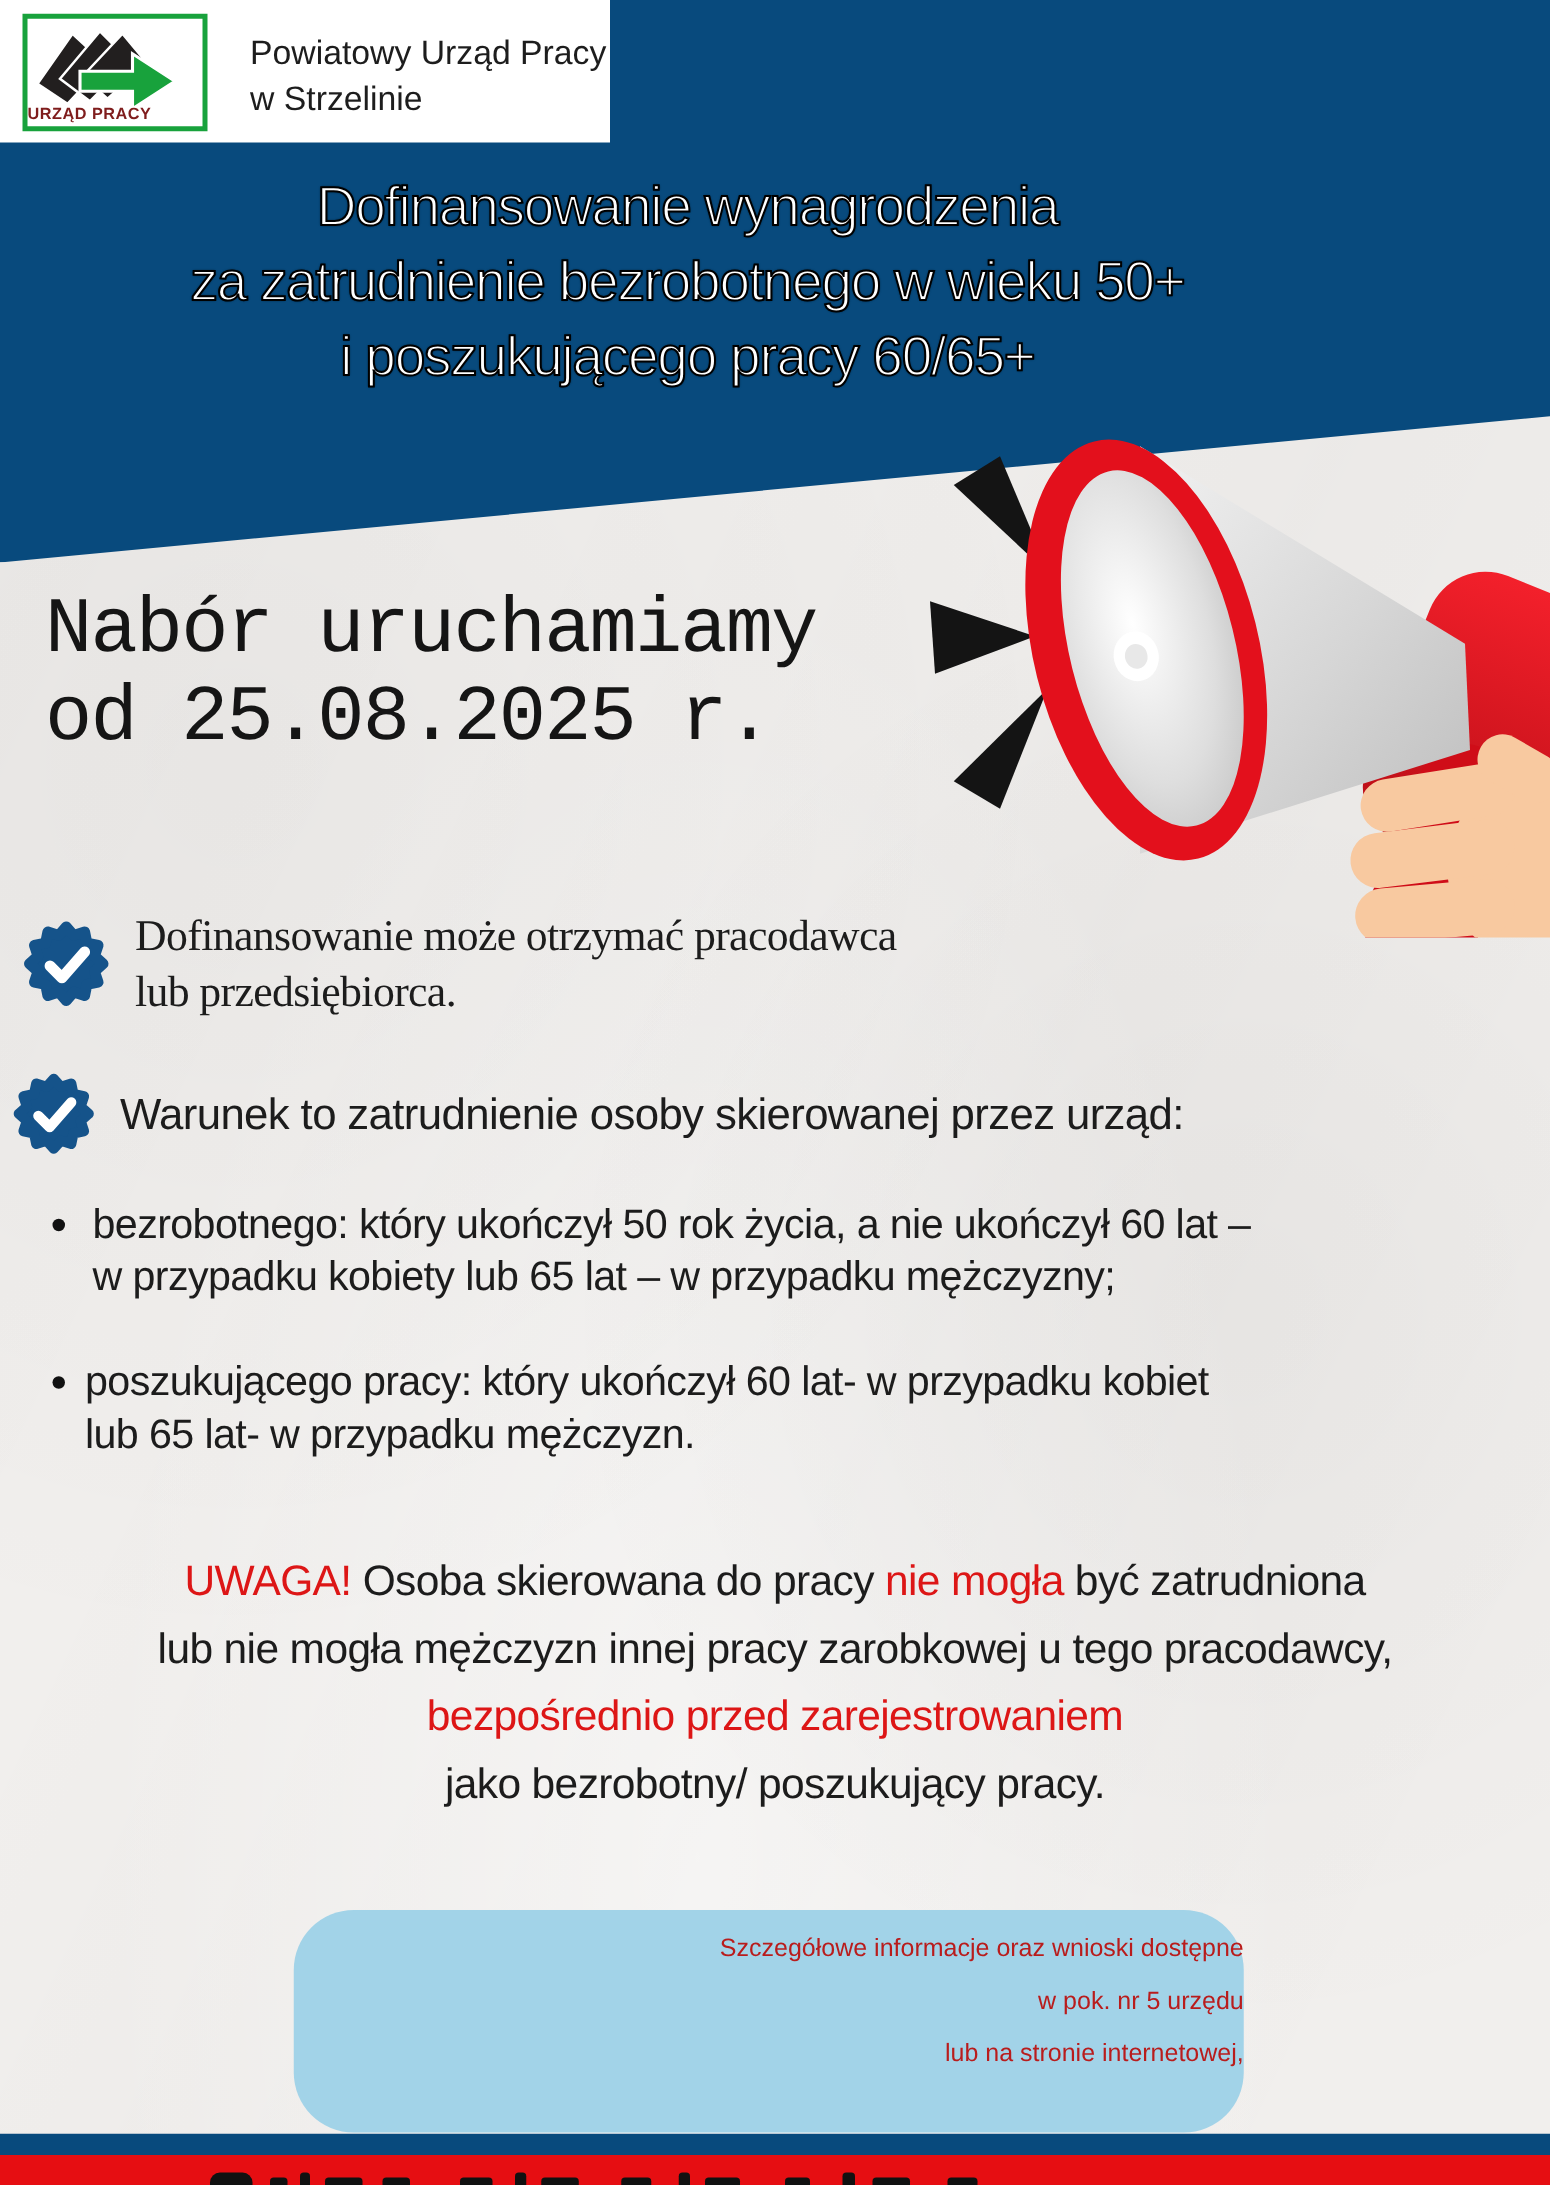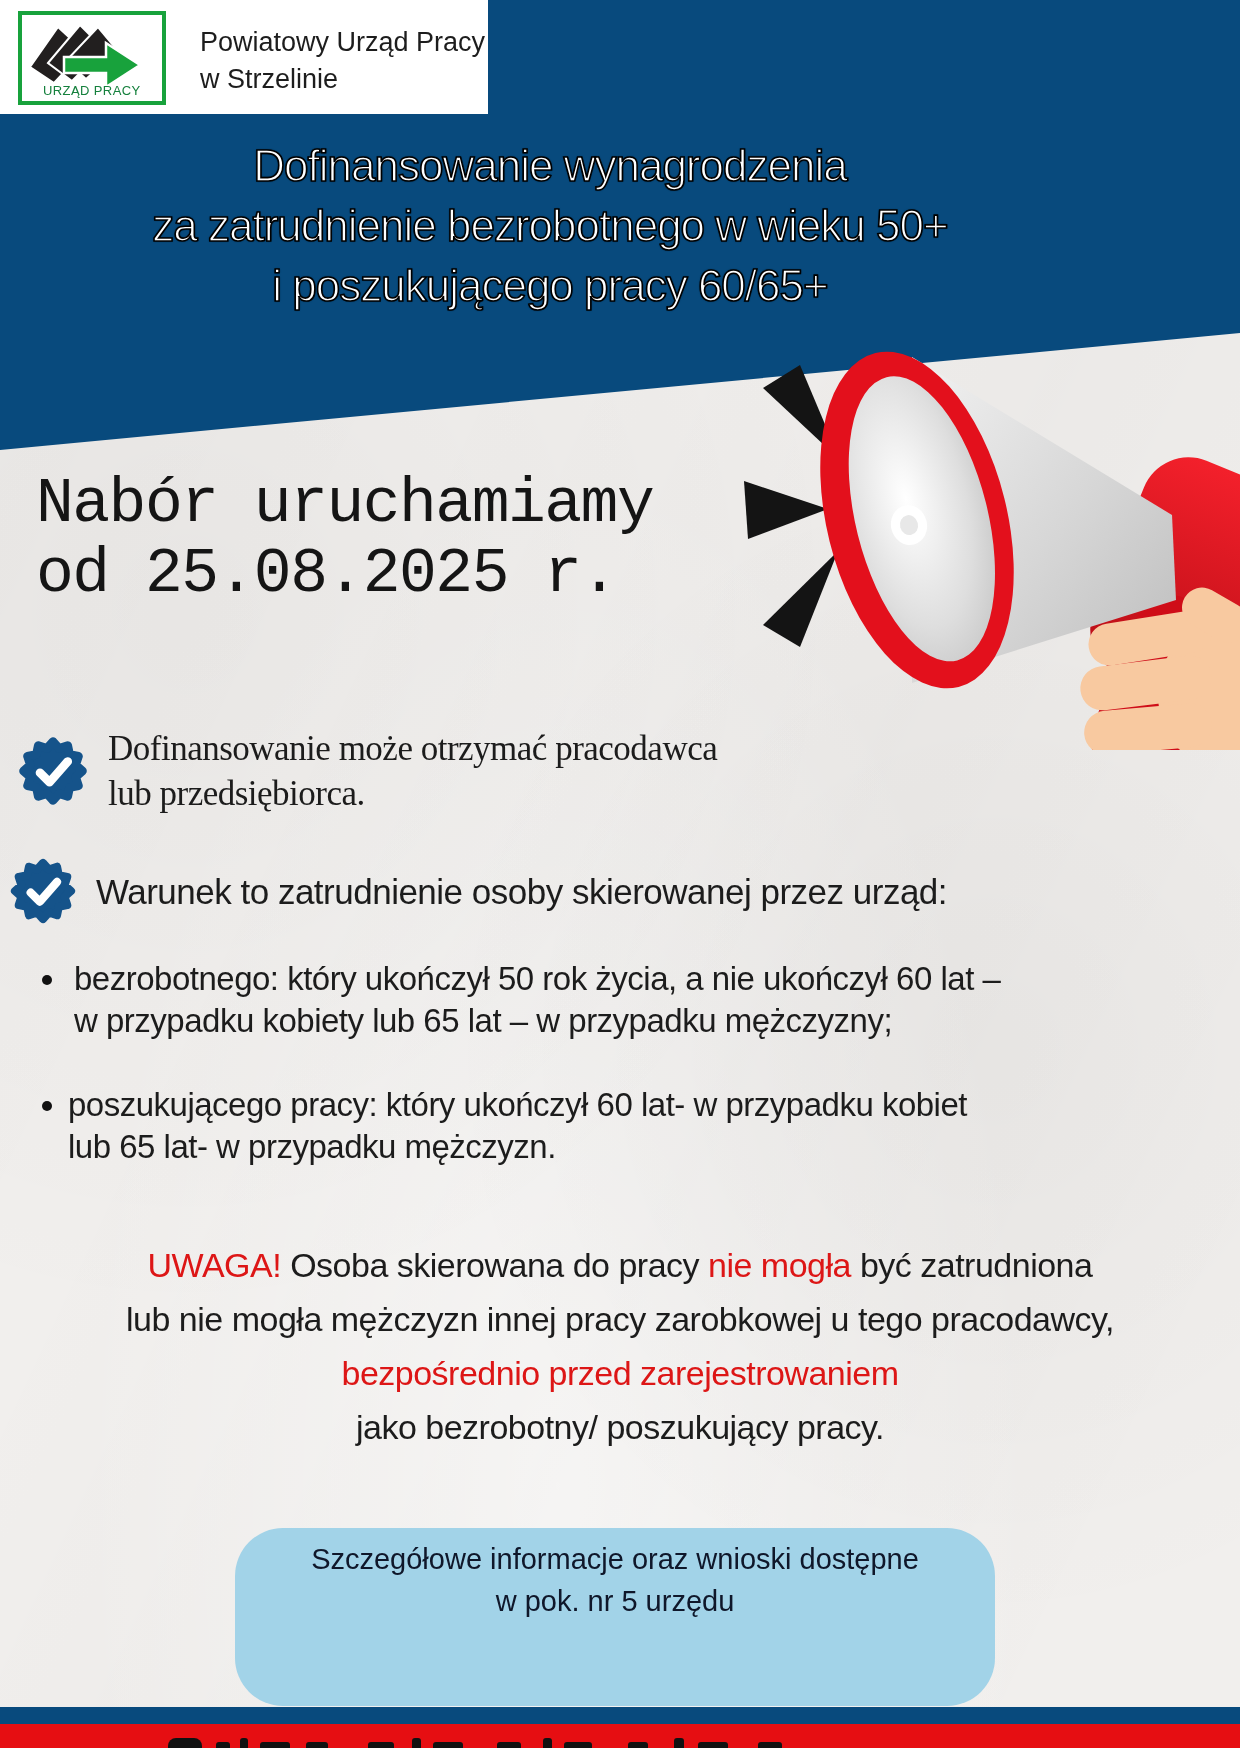--- a/index.html
+++ b/index.html
@@ -22,21 +22,21 @@
   }
   .hero-title{
     position:absolute;left:0;top:136px;width:1100px;text-align:center;
     color:#ffffff;font-size:44px;line-height:60px;font-weight:500;letter-spacing:-1px;
     -webkit-text-stroke:1.6px #000;
     text-shadow:0 0 1px #000,0 0 2px #000;
   }
   
   .header-box{position:absolute;left:0;top:0;width:488px;height:114px;background:#ffffff;z-index:3;}
   .logo-frame{position:absolute;left:18px;top:11px;width:140px;height:86px;background:#fff;border:4px solid #18a23c;}
-  .logo-caption{position:absolute;left:21px;bottom:3px;font-size:13px;font-weight:normal;color:#15803d;letter-spacing:.4px;z-index:2;}
+  .logo-caption{position:absolute;left:0;bottom:3px;font-size:13px;font-weight:bold;color:#7f1d1d;letter-spacing:.4px;z-index:2;}
   .org-name{position:absolute;left:200px;top:24px;font-size:27px;line-height:37px;color:#1d1d1d;}
   
   .announcement{position:absolute;left:36px;top:470px;font-size:63px;line-height:70px;color:#151515;letter-spacing:-1.5px;z-index:2;font-family:Liberation Mono, monospace;}
   
   .megaphone{position:absolute;left:660px;top:295px;width:580px;height:455px;z-index:2;}
   
   .point{position:absolute;display:flex;align-items:center;gap:16px;z-index:2;}
   .point-1{left:14px;top:726px;font-family:Liberation Serif, serif;}
   .point-2{left:6px;top:852px;}
   .point-text{font-size:35px;line-height:45px;color:#1c1c1c;letter-spacing:-0.5px;}
@@ -44,21 +44,21 @@
   .bullets{position:absolute;left:42px;top:958px;width:1150px;z-index:2;}
   .bullet{display:flex;gap:22px;margin-bottom:38px;}
   .bullet-dot{width:10px;height:10px;border-radius:50%;background:#111;margin-top:17px;flex:0 0 auto;}
   .bullet-text{font-size:33px;line-height:42px;color:#1c1c1c;letter-spacing:-0.5px;}
   
   .warning{position:absolute;left:0;top:1238px;width:1240px;text-align:center;
     font-size:34px;line-height:54px;color:#1c1c1c;letter-spacing:-0.5px;z-index:2;}
   .warning .red{color:#dd1616;}
   
   .info-box{position:absolute;left:235px;top:1528px;width:760px;height:178px;background:#a2d3e8;
-    border-radius:48px;text-align:center;color:#0f172a;font-size:29px;line-height:42px;
+    border-radius:48px;text-align:right;color:#b91c1c;font-size:20px;line-height:42px;
     padding-top:10px;box-sizing:border-box;z-index:2;}
   
   .bar-blue{position:absolute;left:0;top:1707px;width:1240px;height:17px;background:#084a7d;z-index:2;}
   .bar-red{position:absolute;left:0;top:1724px;width:1240px;height:24px;background:#e60e12;z-index:2;}
   .cut-fragments{position:absolute;left:168px;top:1740px;height:8px;display:flex;align-items:flex-end;z-index:3;}
   .cut-fragments span{display:block;background:#111;border-radius:3px 3px 0 0;height:6px;}
   .cut-fragments .tall{height:10px;}
 </style>
 </head>
 <body>
@@ -180,20 +180,21 @@
   <div class="warning">
     <div><span class="red">UWAGA!</span><span> Osoba skierowana do pracy </span><span class="red">nie mogła</span><span> być zatrudniona</span></div>
     <div>lub nie mogła mężczyzn innej pracy zarobkowej u tego pracodawcy,</div>
     <div class="red">bezpośrednio przed zarejestrowaniem</div>
     <div>jako bezrobotny/ poszukujący pracy.</div>
   </div>
 
   <div class="info-box">
     <div>Szczegółowe informacje oraz wnioski dostępne</div>
     <div>w pok. nr 5 urzędu</div>
+    <div>lub na stronie internetowej,</div>
   </div>
 
   <div class="bar-blue"></div>
   <div class="bar-red"></div>
   <div class="cut-fragments">
     <span class="tall" style="width:34px;border-radius:8px 8px 0 0;"></span>
     <span style="width:14px;margin-left:14px;"></span>
     <span class="tall" style="width:8px;margin-left:10px;"></span>
     <span style="width:30px;margin-left:12px;"></span>
     <span style="width:22px;margin-left:16px;"></span>

